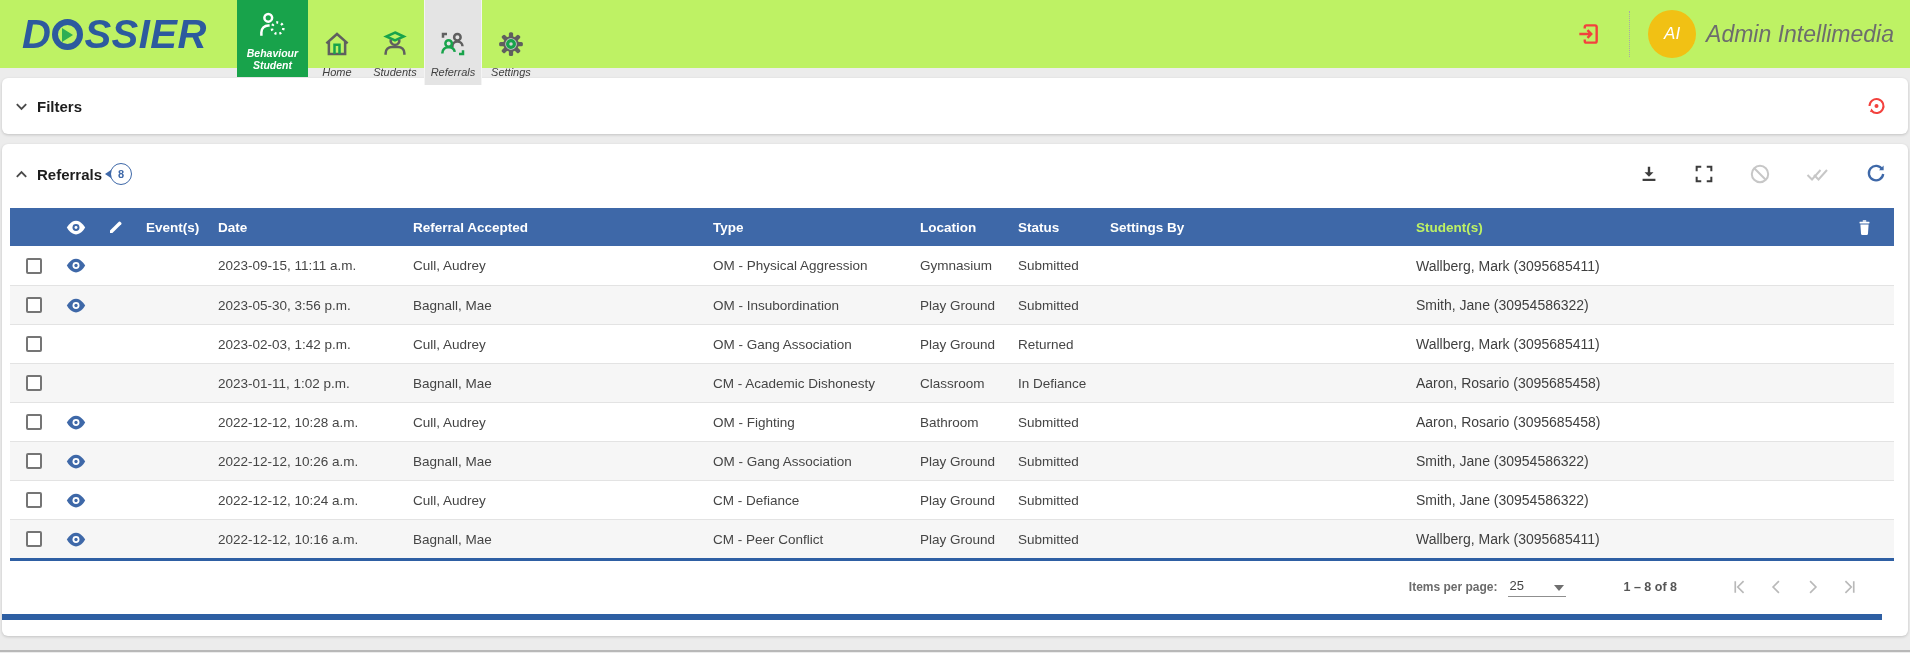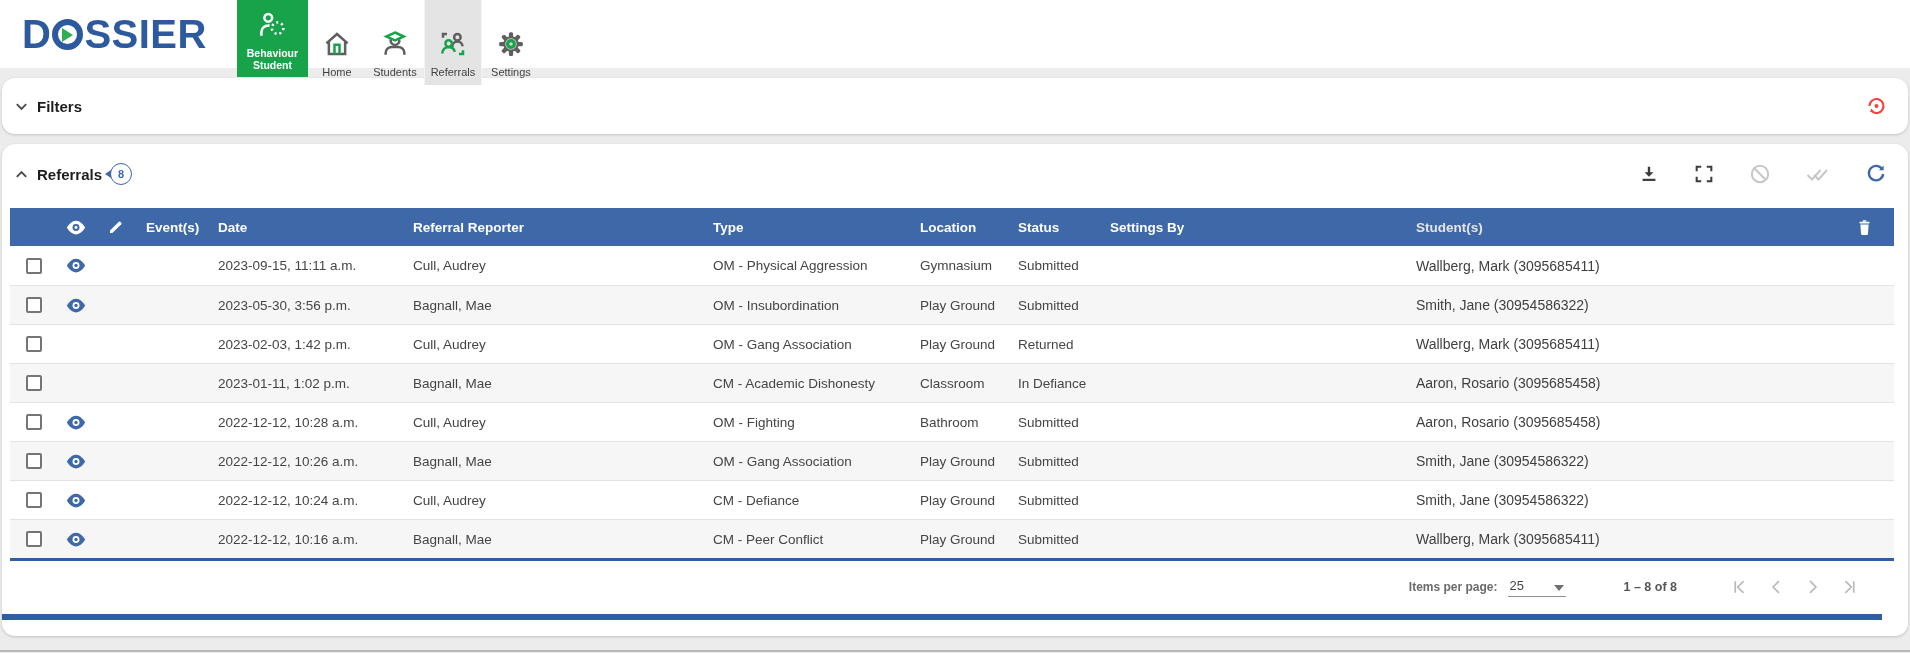--- a/index.html
+++ b/index.html
@@ -3,21 +3,21 @@
 <meta charset="utf-8">
 <style>
   * { box-sizing: border-box; }
   html,body { margin:0; padding:0; }
   body {
     width:1910px; height:653px; overflow:hidden; position:relative;
     background:#ececec; font-family:"Liberation Sans", sans-serif;
   }
 
   
-  .topbar { height:68px; background:#ffffff; display:flex; align-items:stretch; position:relative; z-index:5; }
+  .topbar { height:68px; background:#bef264; display:flex; align-items:stretch; position:relative; z-index:5;font-style:italic; }
   .logo { display:flex; align-items:center; padding-left:22px; cursor:pointer; }
   .logo-text { font-size:40px; font-weight:bold; color:#2d5a9e; letter-spacing:.5px; line-height:1; }
   .logo-o { display:inline-block; width:31px; height:31px; border-radius:50%;
             border:6px solid #2d5a9e; position:relative; vertical-align:-2px; margin:0 1px; }
   .logo-o::after { content:''; position:absolute; left:4px; top:2.5px;
             border-top:7px solid transparent; border-bottom:7px solid transparent;
             border-left:11px solid #2fae54; }
 
   .nav { display:flex; margin-left:30px; align-items:flex-start; }
   .nav-tile { width:58px; height:85px; display:flex; flex-direction:column; align-items:center;
@@ -29,21 +29,21 @@
   .tile-active { background:#e4e4e4; border-left:1px solid #f4f4f4; border-right:1px solid #f4f4f4; }
 
   .user-area { margin-left:auto; display:flex; align-items:center; padding-right:16px; }
   .logout-btn { cursor:pointer; margin-right:28px; display:flex; }
   .user-divider { width:0; height:46px; border-left:1px dotted #a8a8a8; margin-right:18px; }
   .avatar { width:48px; height:48px; border-radius:50%; background:#f1c114; color:#fff;
             display:flex; align-items:center; justify-content:center; font-size:17px; margin-right:10px; cursor:pointer; }
   .user-name { font-size:23px; color:#6d6d6d; white-space:nowrap; }
 
   
-  .card { background:#fff; margin:0 2px; border-radius:13px; box-shadow:0 1px 3px rgba(0,0,0,.18); }
+  .card { background:#fff; margin:0 2px; border-radius:6px; box-shadow:0 1px 3px rgba(0,0,0,.18); }
   .filters-card { margin-top:10px; height:56px; display:flex; align-items:center; padding:0 20px 0 12px; }
   .panel-title { font-size:15px; font-weight:bold; color:#1d1d1d; margin-left:8px; }
   .chev { display:flex; cursor:pointer; }
   .reset-btn { margin-left:auto; cursor:pointer; display:flex; }
 
   .referrals-card { margin-top:10px; padding-bottom:16px; }
   .panel-header { height:60px; display:flex; align-items:center; padding:0 20px 0 12px; }
   .badge { width:22px; height:22px; border:1.5px solid #3e68a8; border-radius:50%; background:#fff;
            color:#3e68a8; font-size:11px; font-weight:bold; display:flex; align-items:center;
            justify-content:center; margin-left:8px; position:relative; }
@@ -66,21 +66,21 @@
   .c-eye      { width:36px;  display:flex; justify-content:center; }
   .c-pencil   { width:44px;  display:flex; justify-content:center; }
   .c-events   { width:72px;  padding-left:8px; }
   .c-date     { width:195px; padding-left:8px; }
   .c-reporter { width:300px; padding-left:8px; }
   .c-type     { width:207px; padding-left:8px; }
   .c-location { width:98px;  padding-left:8px; }
   .c-status   { width:92px;  padding-left:8px; }
   .c-accepted { width:306px; padding-left:8px; }
   .c-students { flex:1; padding-left:8px; font-size:14px; color:#3f3f3f; }
-  .thead .c-students { font-size:13.5px; color:#e5e5e5; }
+  .thead .c-students { font-size:13.5px; color:#bef264; }
   .c-trash    { width:60px;  display:flex; justify-content:center; }
 
   .checkbox { width:16px; height:16px; border:2px solid #757575; border-radius:2px; background:#fff; cursor:pointer; }
   .eye-btn { display:flex; cursor:pointer; }
 
   
   .pagination { display:flex; align-items:center; justify-content:flex-end;
                 height:52px; padding-right:48px; font-size:12px; color:#6b6b6b; }
   .ipp-label { font-weight:bold; }
   .ipp-select { display:flex; align-items:flex-end; justify-content:space-between; width:58px;
@@ -163,20 +163,31 @@
             <circle cx="12" cy="12" r="6.2"></circle>
           </g>
           <circle cx="12" cy="12" r="4.6" fill="#d5d5d5"></circle>
           <circle cx="12" cy="12" r="2.7" fill="none" stroke="#18a34b" stroke-width="2.6"></circle>
         </svg>
       </span>
       <span class="nav-label">Settings</span>
     </div>
   </div>
 
+  <div class="user-area">
+    <span class="logout-btn">
+      <svg width="26" height="26" viewBox="0 0 24 24" fill="none" stroke="#f3413d" stroke-width="2.2">
+        <path d="M9 7V5.6A1.6 1.6 0 0 1 10.6 4h7.8A1.6 1.6 0 0 1 20 5.6v12.8a1.6 1.6 0 0 1-1.6 1.6h-7.8A1.6 1.6 0 0 1 9 18.4V17"></path>
+        <path d="M4 12h10.5M11.5 8.5 15 12l-3.5 3.5"></path>
+      </svg>
+    </span>
+    <span class="user-divider"></span>
+    <span class="avatar">AI</span>
+    <span class="user-name">Admin Intellimedia</span>
+  </div>
 </div>
 
 <div class="card filters-card">
   <span class="chev">
     <svg width="15" height="15" viewBox="0 0 16 16" fill="none" stroke="#4a4a4a" stroke-width="2">
         <path d="M3 5.5 8 10.5 13 5.5"></path>
       </svg>
   </span>
   <span class="panel-title">Filters</span>
   <span class="reset-btn">
@@ -241,21 +252,21 @@
           <circle cx="12" cy="9" r="1.6" fill="#ffffff"></circle>
         </svg>
       </span>
       <span class="c-pencil">
         <svg width="18" height="18" viewBox="0 0 24 24">
           <path d="M4 16.8V20h3.2L19 8.2a1.3 1.3 0 0 0 0-1.8L17.6 5a1.3 1.3 0 0 0-1.8 0z" fill="#ffffff"></path>
         </svg>
       </span>
       <span class="c-events">Event(s)</span>
       <span class="c-date">Date</span>
-      <span class="c-reporter">Referral Reporter</span>
+      <span class="c-reporter">Referral Accepted</span>
       <span class="c-type">Type</span>
       <span class="c-location">Location</span>
       <span class="c-status">Status</span>
       <span class="c-accepted">Settings By</span>
       <span class="c-students">Student(s)</span>
       <span class="c-trash">
         <svg width="17" height="19" viewBox="0 0 24 26">
           <rect x="9.5" y="2.6" width="5" height="2.4" rx="0.6" fill="#ffffff"></rect>
           <rect x="5" y="4.8" width="14" height="2.4" rx="0.5" fill="#ffffff"></rect>
           <path d="M6.2 8.6h11.6l-.9 13.2a1.8 1.8 0 0 1-1.8 1.7H8.9a1.8 1.8 0 0 1-1.8-1.7z" fill="#ffffff"></path>

